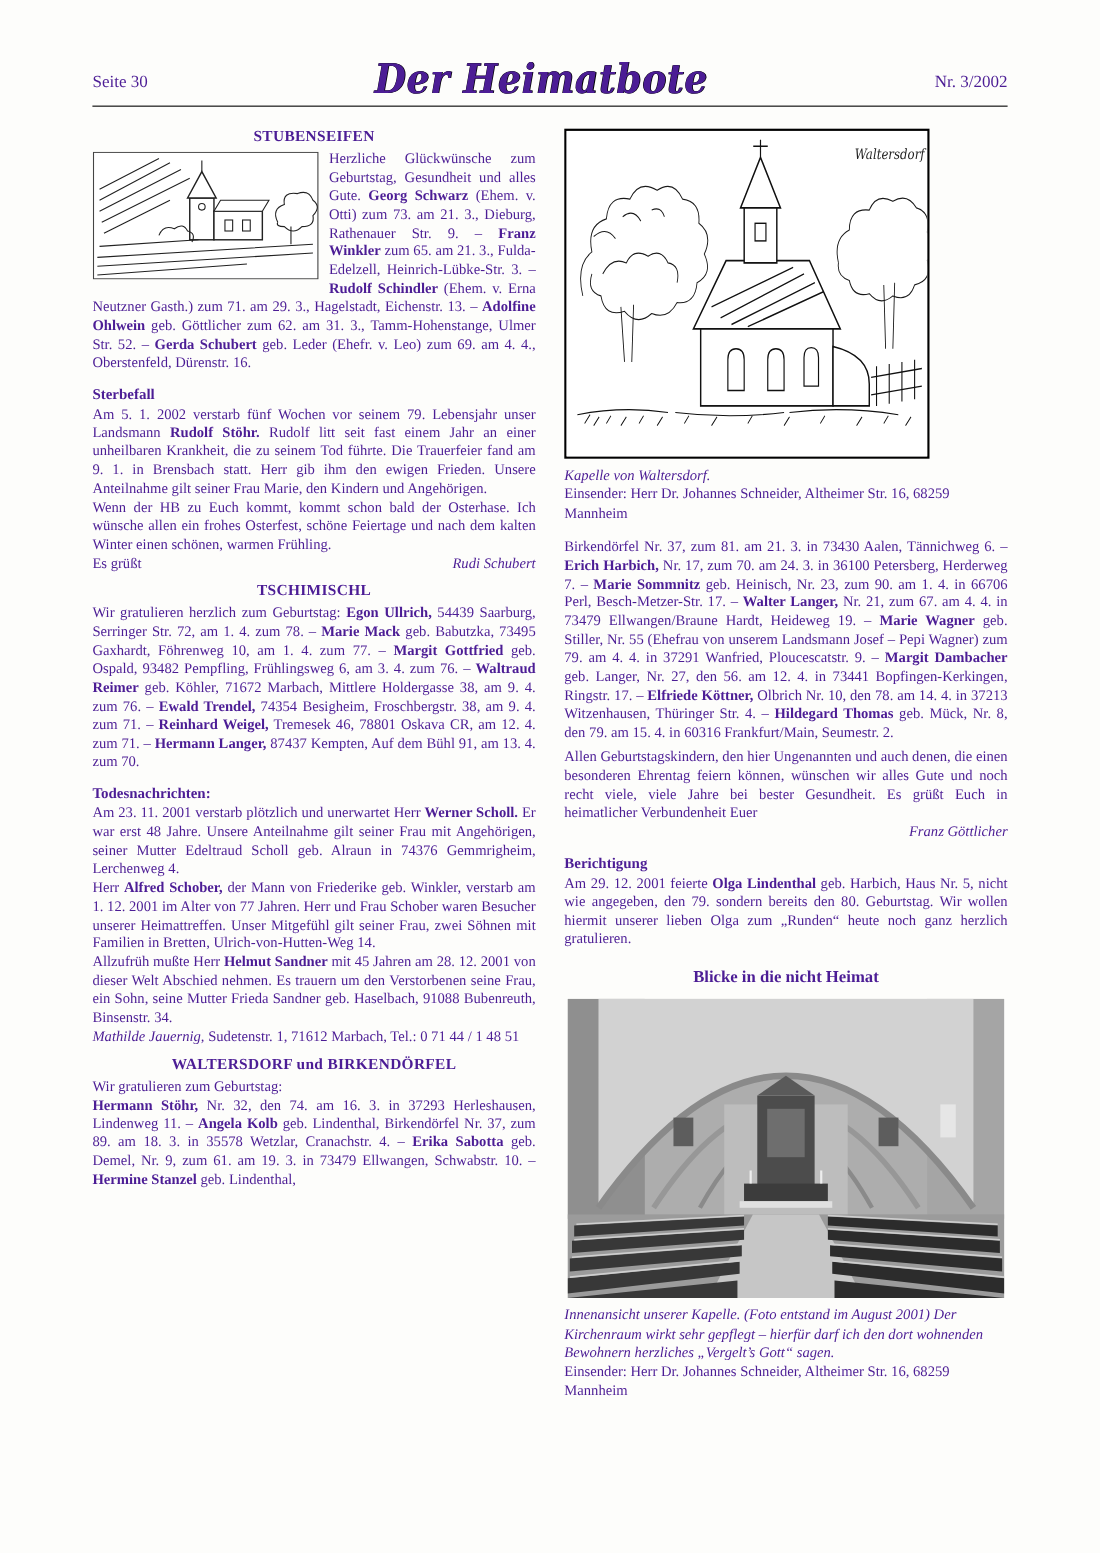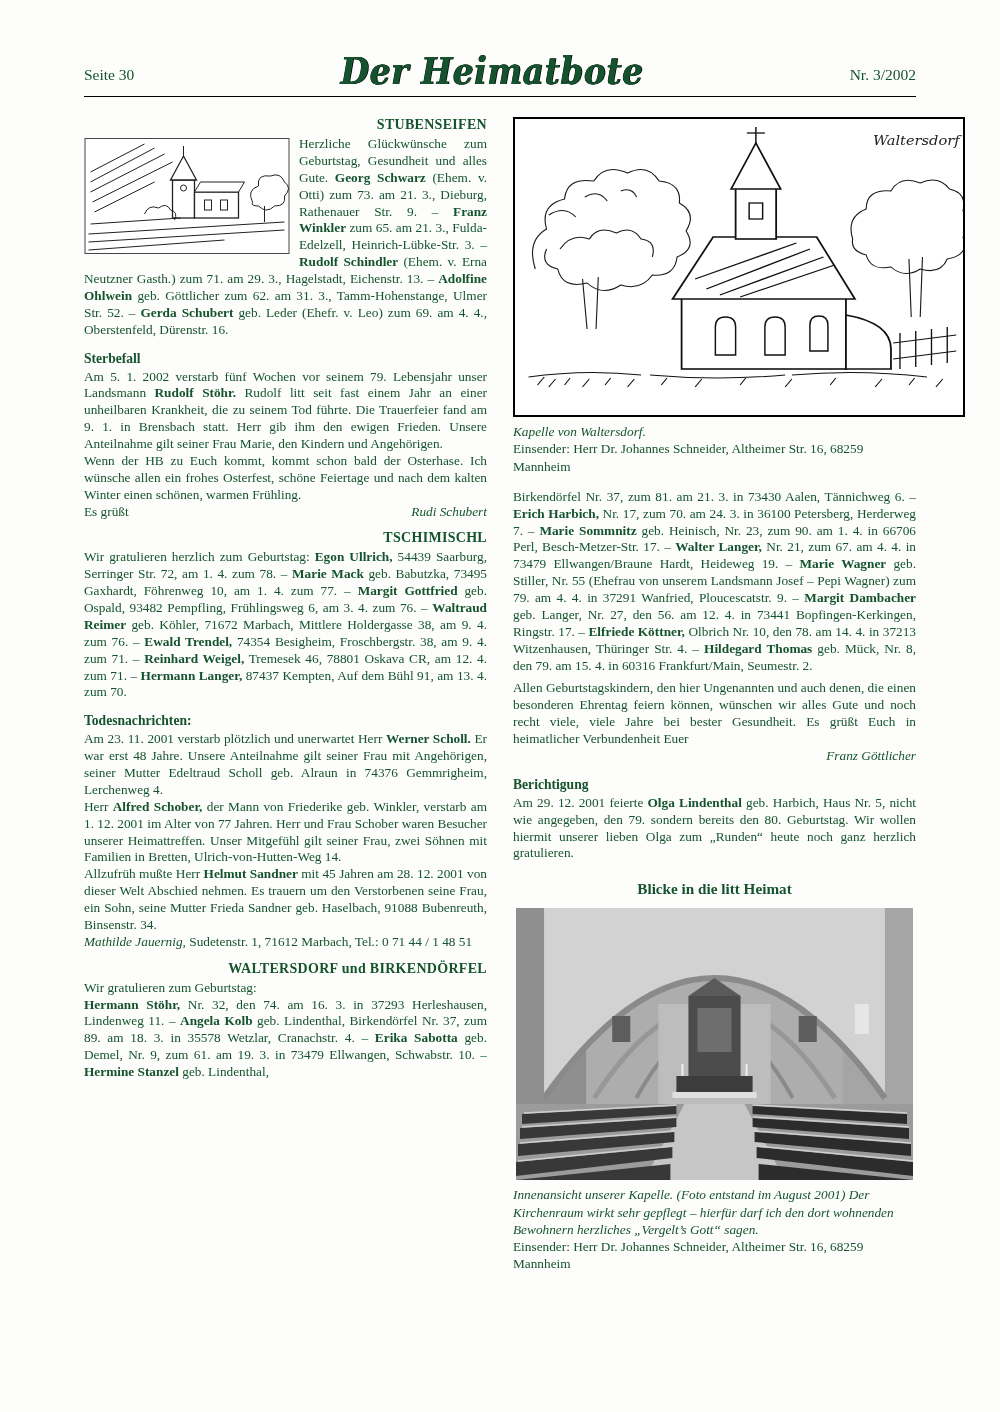--- a/index.html
+++ b/index.html
@@ -1,49 +1,49 @@
 <!DOCTYPE html>
 <html><head>
 <meta charset="utf-8">
 <style>
   * { box-sizing: border-box; margin: 0; padding: 0; }
   html,body { background:#ffffff; }
   .page {
     width: 1000px; height: 1412px; margin: 0 auto; position: relative;
-    background: #fdfdfb; color: #14532d;
+    background: #fdfdfb; color: #4c1d95;
     font-family: "Liberation Serif", "DejaVu Serif", serif;
     padding-top: 52px; overflow: hidden;
   }
   
   .hdr { display: flex; justify-content: space-between; align-items: flex-end; padding: 0 84px; }
   .hdr-side { font-size: 15.5px; padding-bottom: 7px; }
   .masthead {
     font-family: "DejaVu Serif", serif; font-weight: bold; font-style: italic;
     font-size: 33px; letter-spacing: 0.5px; transform: scaleY(1.12);
     text-shadow: 0.7px 0 0 #000, -0.3px 0 0 #000;
   }
   .rule { margin: 5px 84px 0; border-top: 1.7px solid #000; }
   
   .columns { display: flex; gap: 26px; padding: 20px 84px 0; align-items: flex-start; }
   .col { width: 403px; flex: 0 0 403px; }
   p.just { text-align: justify; font-size: 13.3px; line-height: 1.27; }
   p.plain { font-size: 13.3px; line-height: 1.27; }
   .b { font-weight: bold; }
   .i { font-style: italic; }
-  .c-head { font-size: 14px; font-weight: bold; text-align: right; margin-bottom: 3px; letter-spacing: 0.3px; }
+  .c-head { font-size: 14px; font-weight: bold; text-align: center; margin-bottom: 3px; letter-spacing: 0.3px; }
   .l-head { font-size: 13.6px; font-weight: bold; margin: 12px 0 2px; }
   .flow::after { content: ""; display: block; clear: both; }
   .float-img { float: left; margin: 2px 9px 3px 0; display: block; }
   .float-img.stuben { width: 206px; height: 116px; }
   .float-img.stamp  { width: 150px; height: 150px; }
   .sig-row { display: flex; justify-content: space-between; font-size: 13.3px; line-height: 1.27; gap: 22px; }
   .sig-right { font-style: italic; }
   .sig-only { text-align: right; font-style: italic; font-size: 13.3px; line-height: 1.27; }
   
-  .frame { border: 2px solid #000; width: 452px; height: 300px; background: #fff; }
+  .frame { border: 2px solid #000; width: 332px; height: 300px; background: #fff; }
   .frame svg, .photo svg { display: block; width: 100%; height: 100%; }
   .photo { width: 397px; height: 272px; margin: 10px 3px 0; }
   .caption { margin-top: 6px; font-size: 13.3px; line-height: 1.3; }
   .caption .cap-it { font-style: italic; }
   .big-head { font-size: 15.2px; font-weight: bold; text-align: center; margin-top: 18px; }
   .stamp-text { font-family: "DejaVu Serif", serif; font-style: italic; fill: #111; }
   .hand { font-family: "DejaVu Serif", serif; font-style: italic; font-size: 13px; fill: #222; }
   section { margin-top: 10px; }
   section:first-child { margin-top: 0; }
   .mt6 { margin-top: 6px; } .mt10 { margin-top: 10px; } .mt14 { margin-top: 14px; }
@@ -181,21 +181,21 @@
         <p class="just mt6">Allen Geburtstagskindern, den hier Ungenannten und auch denen, die einen besonderen Ehrentag feiern können, wünschen wir alles Gute und noch recht viele, viele Jahre bei bester Gesundheit. Es grüßt Euch in heimatlicher Verbundenheit Euer</p>
         <div class="sig-only">Franz Göttlicher</div>
       </section>
 
       <section>
         <h3 class="l-head">Berichtigung</h3>
         <p class="just"><span>Am 29. 12. 2001 feierte </span><span class="b">Olga Lindenthal</span><span> geb. Harbich, Haus Nr. 5, nicht wie angegeben, den 79. sondern bereits den 80. Geburtstag. Wir wollen hiermit unserer lieben Olga zum „Runden“ heute noch ganz herzlich gratulieren.</span></p>
       </section>
 
       <section>
-        <h2 class="big-head">Blicke in die litt Heimat</h2>
+        <h2 class="big-head">Blicke in die nicht Heimat</h2>
         <div class="photo">
           <svg viewBox="0 0 396 272" preserveAspectRatio="none">
             <rect width="396" height="272" fill="#adadad"></rect>
             <rect x="0" y="0" width="70" height="200" fill="#8f8f8f"></rect>
             <rect x="326" y="0" width="70" height="200" fill="#a5a5a5"></rect>
             <path d="M28 190 Q198 -50 368 190 L368 0 L28 0 Z" fill="#d2d2d2"></path>
             <path d="M28 190 Q198 -50 368 190" fill="none" stroke="#8a8a8a" stroke-width="6"></path>
             <path d="M78 190 Q198 5 318 190" fill="none" stroke="#979797" stroke-width="5"></path>
             <path d="M120 190 Q198 48 276 190" fill="none" stroke="#8a8a8a" stroke-width="4"></path>
             <rect x="142" y="96" width="112" height="104" fill="#bdbdbd"></rect>

